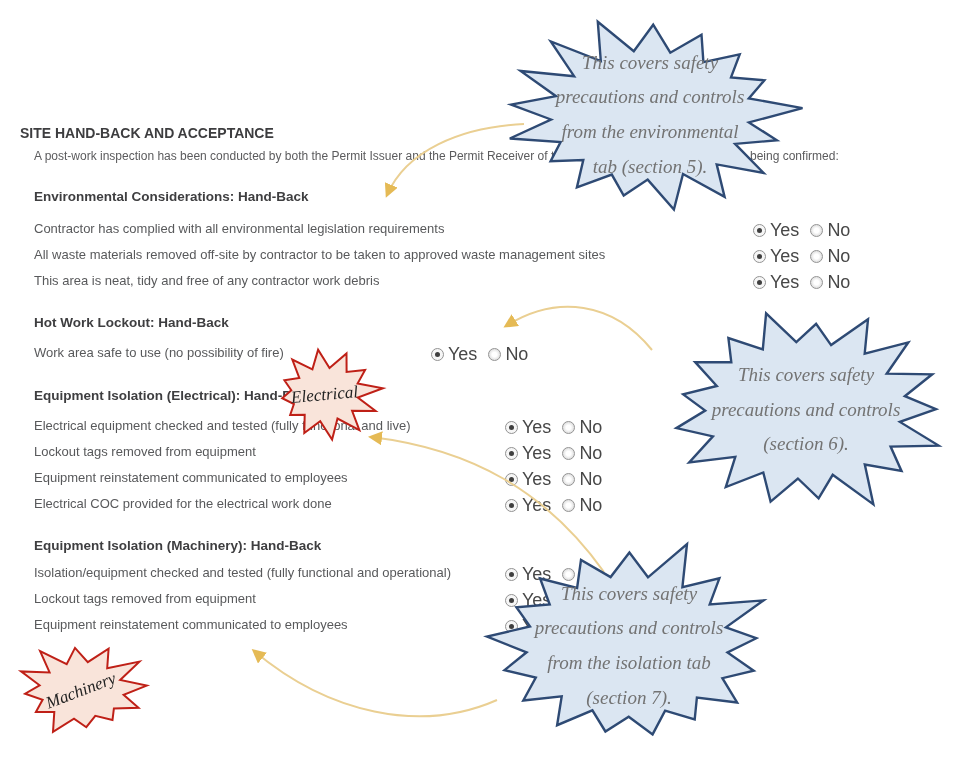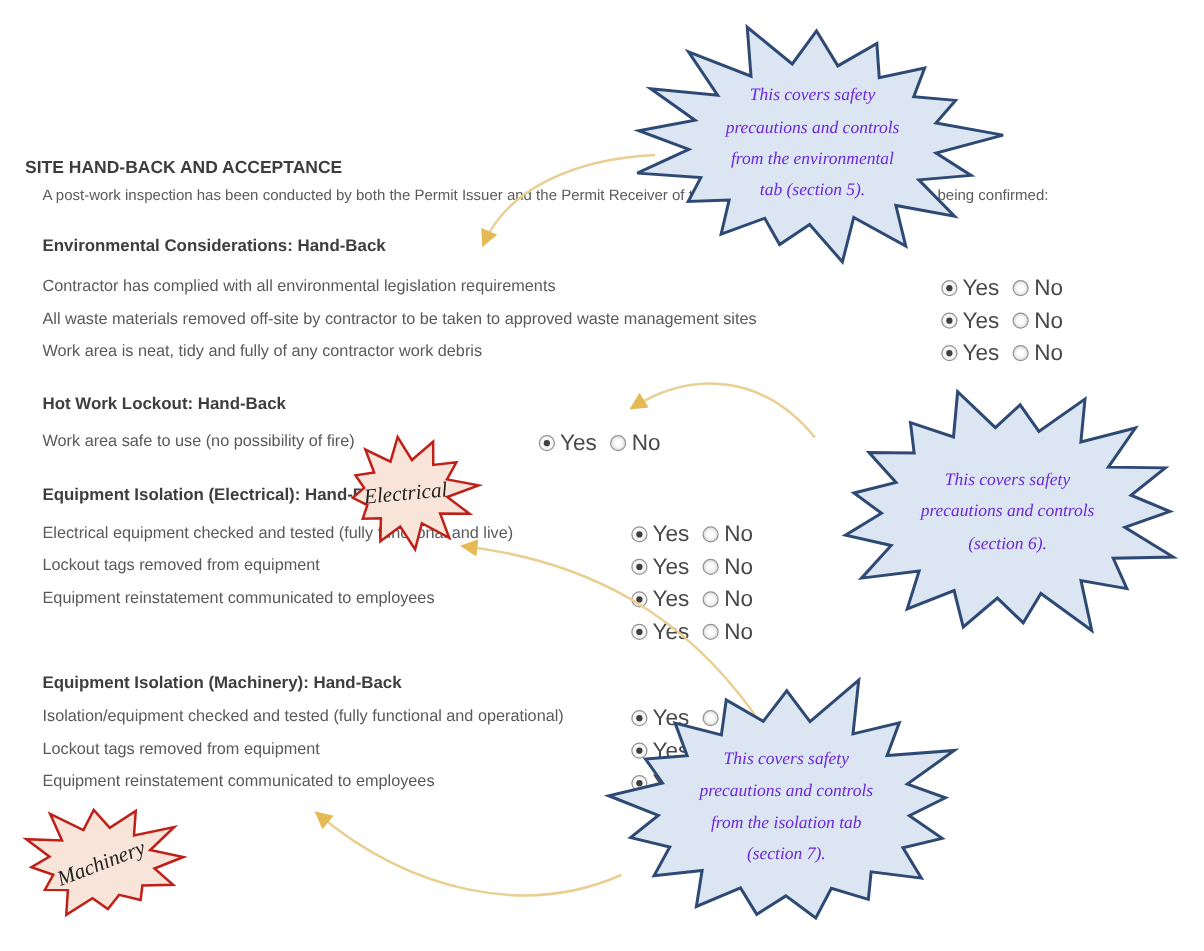--- a/index.html
+++ b/index.html
@@ -31,21 +31,21 @@
   svg.arrows{position:absolute;left:0;top:0;z-index:5;pointer-events:none;}
   .arrow{fill:none;stroke:#eacf92;stroke-width:2;}
 
   
   .burst{position:absolute;z-index:10;}
   .burst svg{position:absolute;left:0;top:0;width:100%;height:100%;overflow:visible;}
   .burst.blue polygon{fill:#dbe6f2;stroke:#2e4a74;stroke-width:2.4;stroke-linejoin:miter;}
   .burst.red polygon{fill:#f9e4da;stroke:#bf2017;stroke-width:2;stroke-linejoin:miter;}
   .burst-text{position:absolute;inset:0;display:flex;flex-direction:column;justify-content:center;
       align-items:center;text-align:center;
-      font-family:cursive;font-style:italic;font-size:14px;line-height:1.82;color:#6d28d9;}
+      font-family:cursive;font-style:italic;font-size:19px;line-height:1.82;color:#737373;}
   .burst.red .burst-text{font-size:17px;color:#222222;line-height:1;}
   .burst.red .burst-text div{transform:rotate(-5deg);}
   .burst.red.tilt .burst-text div{transform:rotate(-21deg);}
 </style>
 </head>
 <body>
 
 <div class="stage">
 
   <div class="page-title">SITE HAND-BACK AND ACCEPTANCE</div>
@@ -74,21 +74,21 @@
           <span class="circ checked"></span>
           <span class="olabel">Yes</span>
         </label>
       <label class="opt no">
           <span class="circ"></span>
           <span class="olabel">No</span>
         </label>
     </span>
   </div>
   <div class="row" style="top:272px">
-    <span class="qtext">Work area is neat, tidy and fully of any contractor work debris</span>
+    <span class="qtext">This area is neat, tidy and free of any contractor work debris</span>
     <span class="rgroup" style="left:753px">
       <label class="opt yes">
           <span class="circ checked"></span>
           <span class="olabel">Yes</span>
         </label>
       <label class="opt no">
           <span class="circ"></span>
           <span class="olabel">No</span>
         </label>
     </span>
@@ -145,20 +145,21 @@
           <span class="circ checked"></span>
           <span class="olabel">Yes</span>
         </label>
       <label class="opt no">
           <span class="circ"></span>
           <span class="olabel">No</span>
         </label>
     </span>
   </div>
   <div class="row" style="top:495px">
+    <span class="qtext">Electrical COC provided for the electrical work done</span>
     <span class="rgroup" style="left:505px">
       <label class="opt yes">
           <span class="circ checked"></span>
           <span class="olabel">Yes</span>
         </label>
       <label class="opt no">
           <span class="circ"></span>
           <span class="olabel">No</span>
         </label>
     </span>

